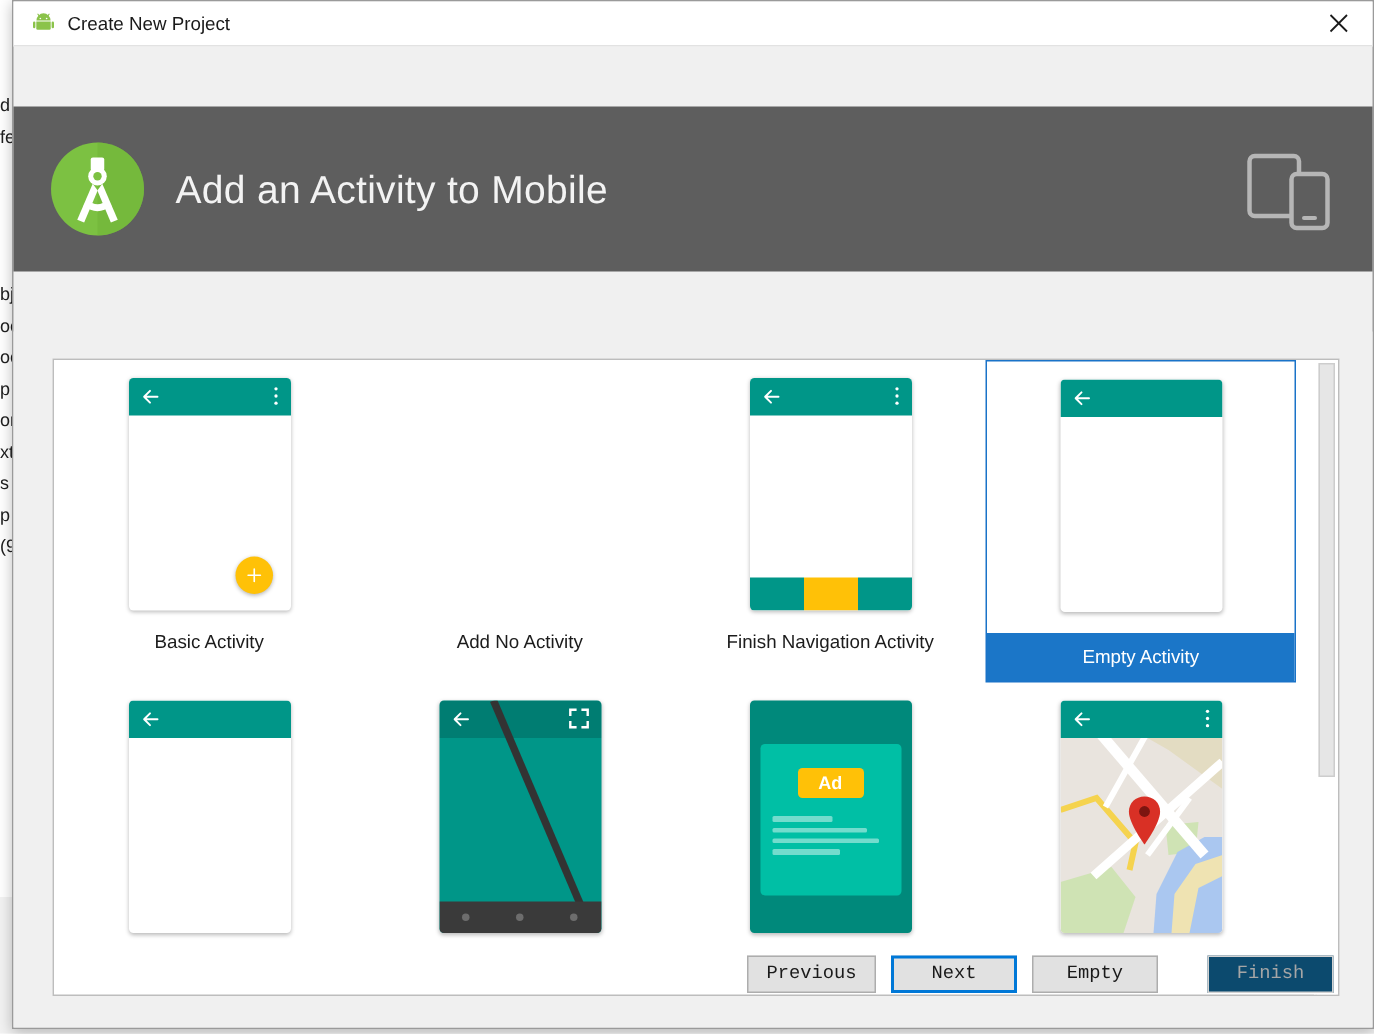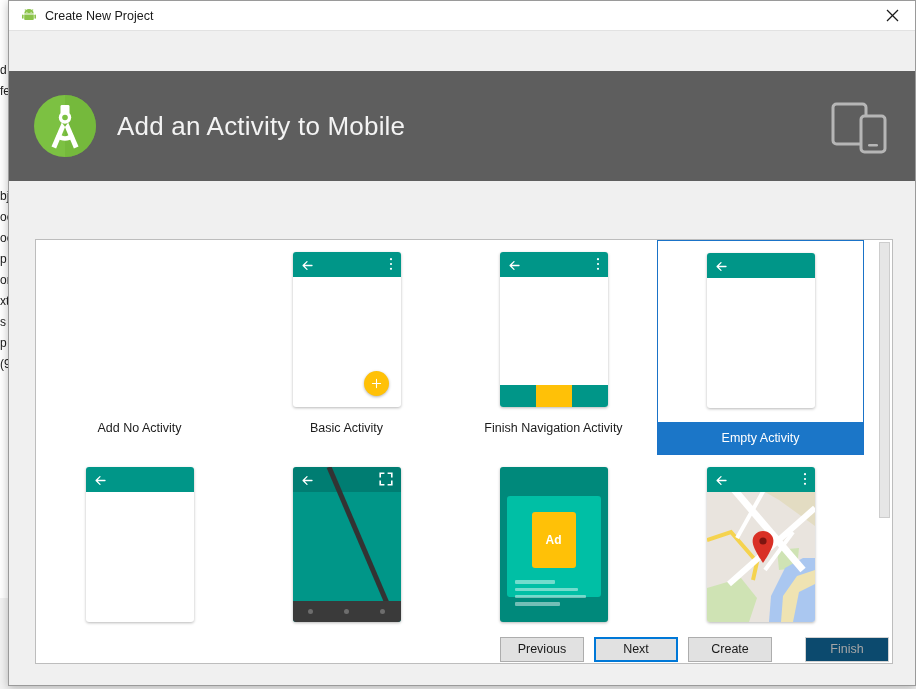--- a/index.html
+++ b/index.html
@@ -253,21 +253,21 @@
     display: flex;
     flex-direction: column;
     align-items: center;
   }
   .ad-chip {
     background: #FFC107;
     color: #ffffff;
     font-size: 12px;
     font-weight: bold;
     border-radius: 3px;
-    padding: 21px 14px;
+    padding: 3px 14px;
     margin-top: 6px;
   }
   .ad-lines { width: 100%; margin-top: 12px; }
   .ad-lines em {
     display: block;
     background: rgba(255,255,255,0.45);
     height: 4px;
     margin-bottom: 4px;
     border-radius: 1px;
   }
@@ -323,21 +323,21 @@
     font-size: 12.5px;
     color: #1a1a1a;
     background: #e1e1e1;
     border: 1px solid #adadad;
     box-sizing: border-box;
     display: inline-flex;
     align-items: center;
     justify-content: center;
     cursor: default;
     padding: 0 12px;
-    font-family: Liberation Sans, sans-serif;
+    font-family: Liberation Mono, monospace;
   }
   .btn.focused {
     border: 2px solid #0078d7;
     background: #e1e1e1;
     text-align: center;
   }
   .btn.disabled {
     color: #a6a6a6;
     background: #0c4a6e;
     border-color: #d2d2d2;
@@ -425,25 +425,20 @@
       </svg>
     </span>
   </div>
 
   <div class="dialog-body">
 
     <div class="gallery-frame">
       <div class="gallery-grid">
 
         <div class="tpl-cell">
-          <div class="thumb-wrap"></div>
-          <div class="tpl-label">Add No Activity</div>
-        </div>
-
-        <div class="tpl-cell">
           <div class="thumb-wrap">
             <div class="phone">
               <div class="appbar">
                 <span class="ic-back">
                   <svg width="13" height="13" viewBox="0 0 13 13">
                       <path d="M11 6.5H2.6M6 2.6 2.1 6.5 6 10.4" fill="none" stroke="#ffffff" stroke-width="1.3" stroke-linecap="round" stroke-linejoin="round"></path>
                     </svg>
                 </span>
                 <span class="ic-overflow">
                   <svg width="4" height="14" viewBox="0 0 4 14">
@@ -454,20 +449,25 @@
                 </span>
               </div>
               <div class="fab">
                 <svg width="11" height="11" viewBox="0 0 11 11">
                     <path d="M5.5 1.4v8.2M1.4 5.5h8.2" stroke="#ffffff" stroke-width="1.1" stroke-linecap="round"></path>
                   </svg>
               </div>
             </div>
           </div>
           <div class="tpl-label">Basic Activity</div>
+        </div>
+
+        <div class="tpl-cell">
+          <div class="thumb-wrap"></div>
+          <div class="tpl-label">Add No Activity</div>
         </div>
 
         <div class="tpl-cell">
           <div class="thumb-wrap">
             <div class="phone">
               <div class="appbar">
                 <span class="ic-back">
                   <svg width="13" height="13" viewBox="0 0 13 13">
                       <path d="M11 6.5H2.6M6 2.6 2.1 6.5 6 10.4" fill="none" stroke="#ffffff" stroke-width="1.3" stroke-linecap="round" stroke-linejoin="round"></path>
                     </svg>
@@ -617,18 +617,18 @@
 
       <div class="vscroll">
         <div class="track"></div>
         <div class="thumb"></div>
       </div>
     </div>
 
     <div class="footer">
       <div class="btn">Previous</div>
       <div class="btn focused">Next</div>
-      <div class="btn">Create</div>
+      <div class="btn">Empty</div>
       <div class="btn disabled">Finish</div>
     </div>
 
   </div>
 </div>
 
 </body></html>

